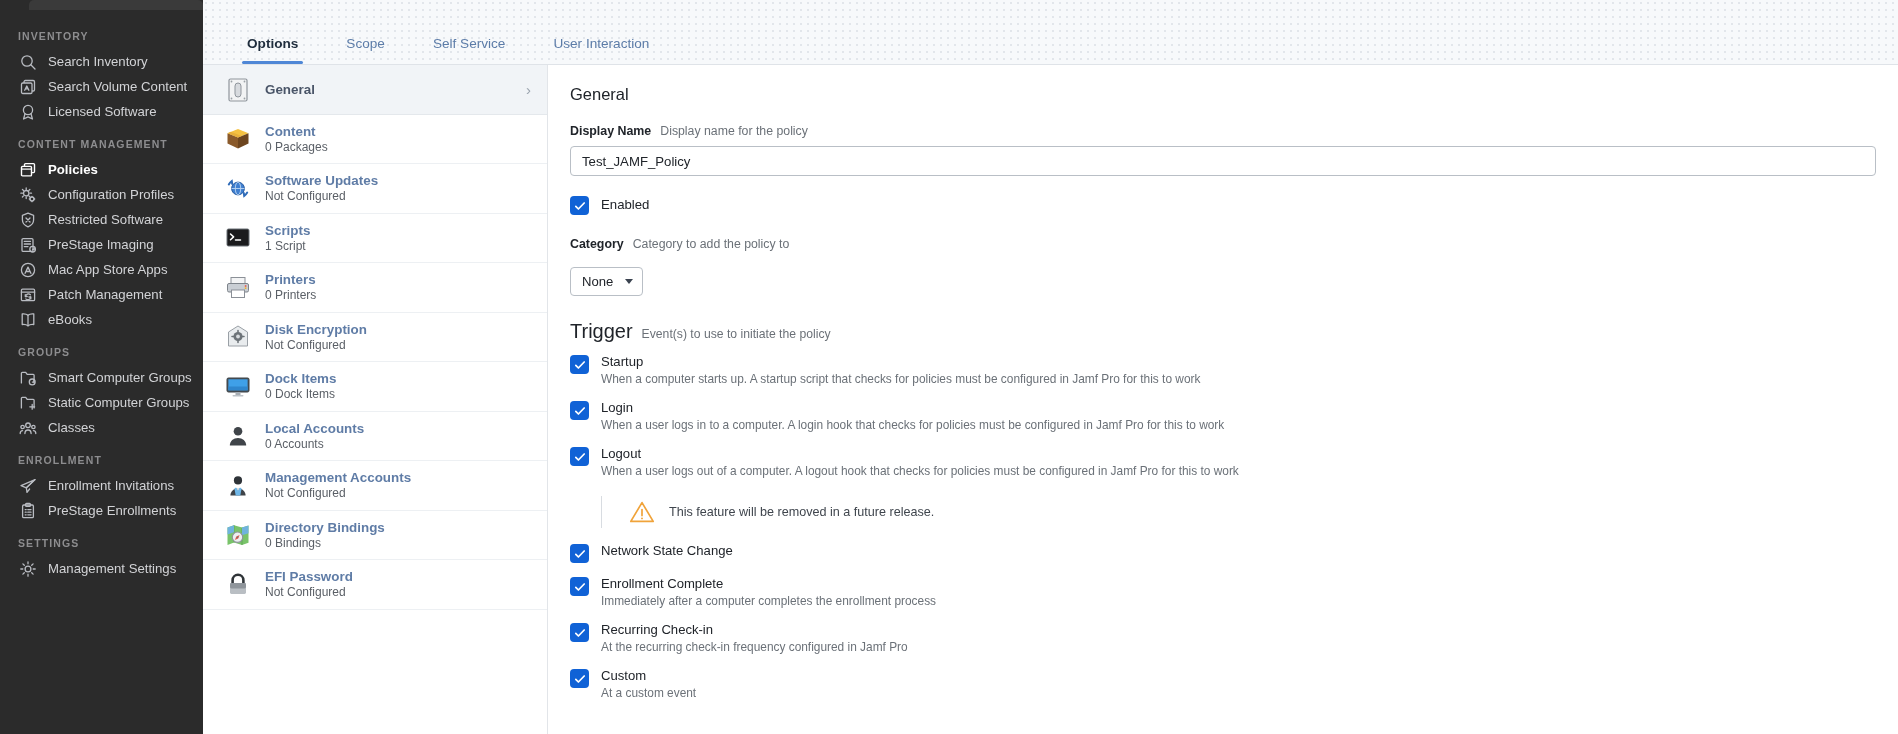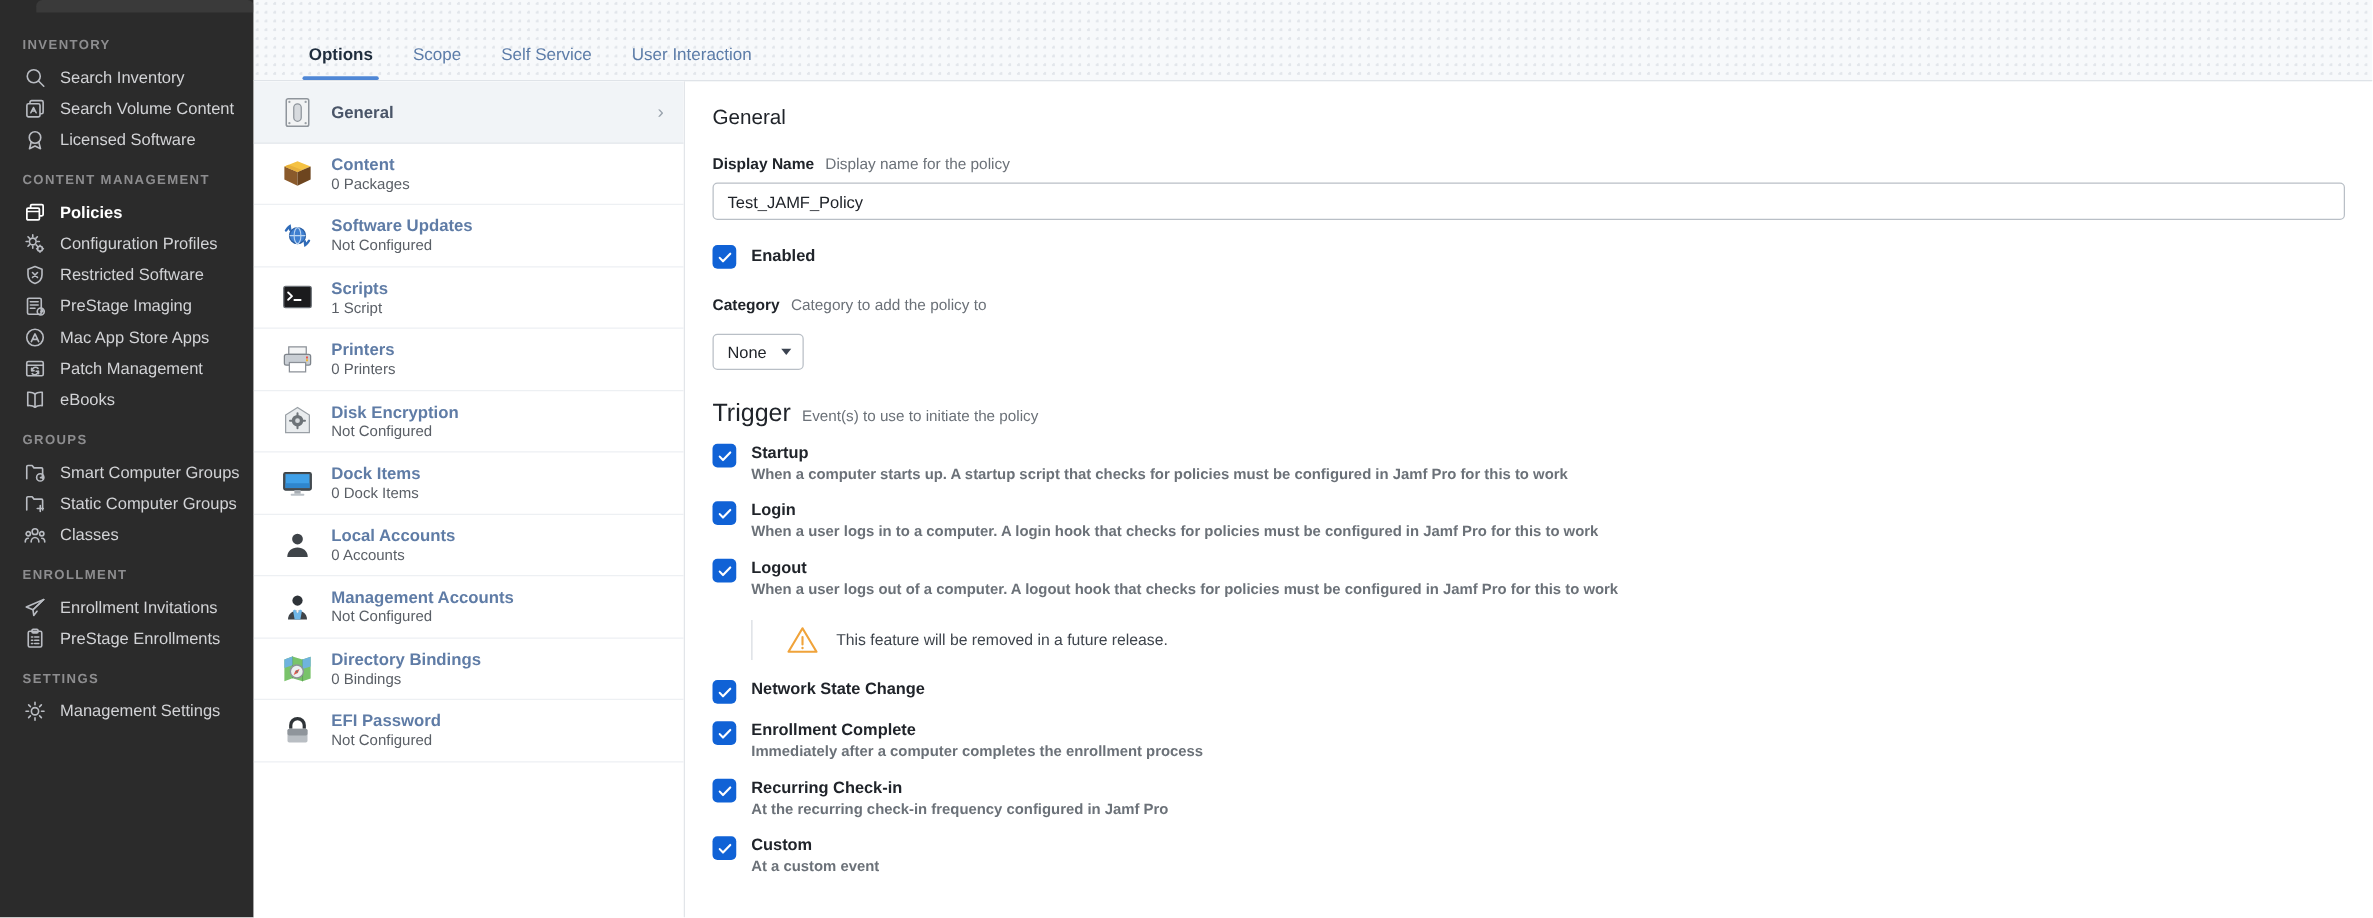--- a/index.html
+++ b/index.html
@@ -91,21 +91,21 @@
   .field-label-row { display: flex; align-items: baseline; gap: 9px; margin-bottom: 8px; }
   .field-label { font-size: 12.4px; font-weight: 700; color: #20242a; }
   .field-hint { font-size: 12.3px; color: #6b7178; }
 
   .text-input {
     width: 100%; height: 30px; border: 1px solid #b9bfc6; border-radius: 4px;
     padding: 0 11px; font-size: 13.2px; color: #20242a;
     font-family: "Liberation Sans", sans-serif; background: #fff; outline: none;
   }
 
-  .checkrow { display: flex; align-items: flex-start; gap: 12px; font-weight: bold; }
+  .checkrow { display: flex; align-items: flex-start; gap: 12px; }
   .cbox {
     width: 19px; height: 19px; flex: 0 0 19px; border-radius: 4px;
     background: #1062d6; display: flex; align-items: center; justify-content: center;
     cursor: pointer; margin-top: 1px;
   }
   .cbox svg { width: 12px; height: 12px; display: block; }
   .cb-texts { display: flex; flex-direction: column; }
   .cb-title { font-size: 13.1px; color: #20242a; line-height: 16px; }
   .cb-desc { font-size: 11.9px; color: #6b7178; line-height: 16px; margin-top: 1px; }
 
@@ -306,21 +306,21 @@
             </svg>
           </span>
           <span class="nav-label">Management Settings</span>
         </div>
       </div>
   </nav>
 
   <main class="content">
 
     <div class="tabbar">
-      <div id="tabs-host" style="display:flex;align-items:flex-end;gap:4px;">
+      <div id="tabs-host" style="display:flex;align-items:flex-end;gap:20px;">
           <div class="tab active">Options</div>
           <div class="tab">Scope</div>
           <div class="tab">Self Service</div>
           <div class="tab">User Interaction</div>
         </div>
     </div>
 
     <div class="body-row">
 
       <div class="payload-list">

